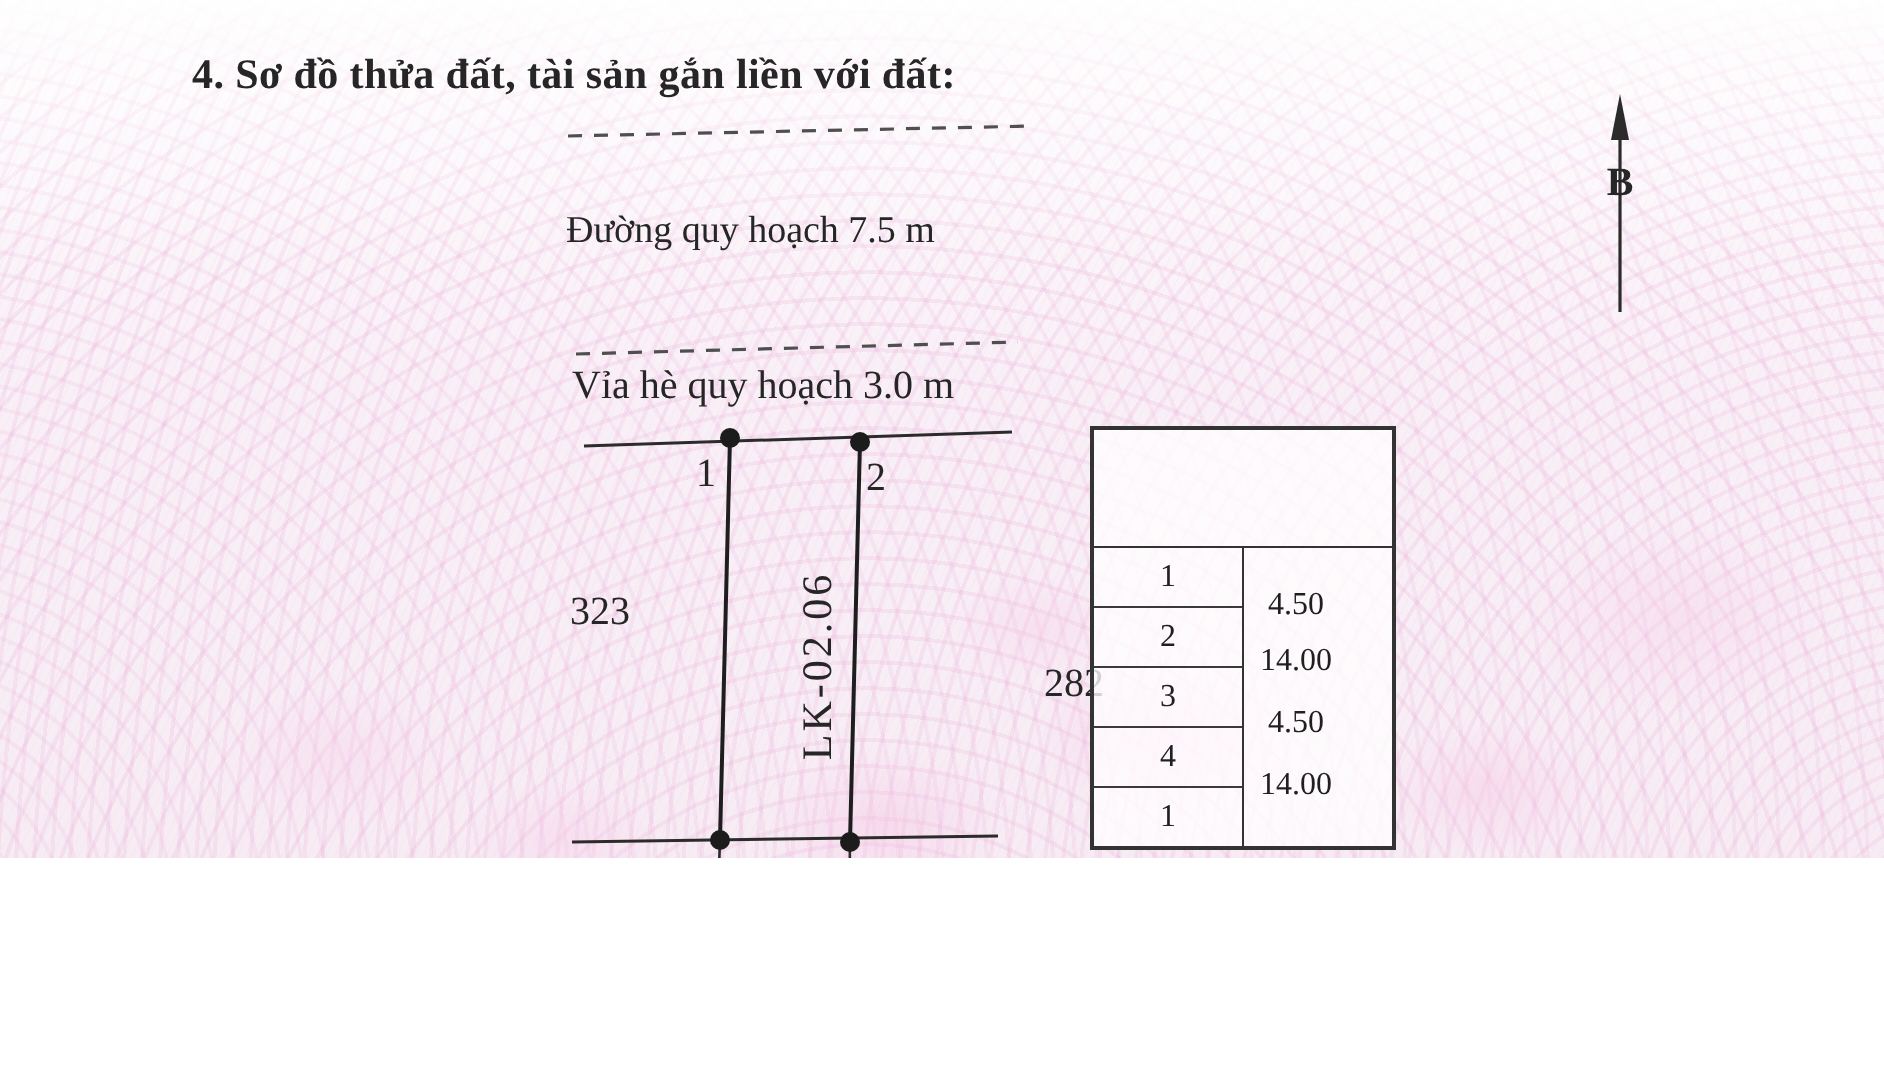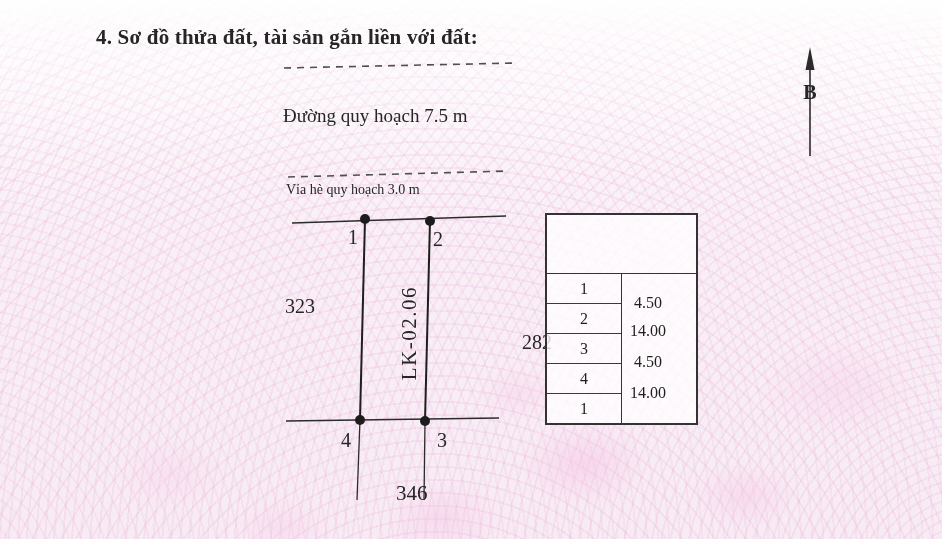--- a/index.html
+++ b/index.html
@@ -1,19 +1,19 @@
 <!DOCTYPE html>
 <html><head>
 <meta charset="utf-8">
 <style>
   html,body{margin:0;padding:0;background:#ffffff;}
   *{box-sizing:border-box;}
   .page{
     position:relative;
-    width:942px;height:539px;
+    width:942px;height:429px;
     overflow:hidden;
     font-family:"Liberation Serif","DejaVu Serif",serif;
     color:#262626;
     background-color:#f9f1f7;
     background-image:
       linear-gradient(180deg, rgba(255,255,255,.95) 0%, rgba(255,255,255,.55) 10%, rgba(255,255,255,0) 32%),
       radial-gradient(ellipse 95px 60px at 62% 86%, rgba(246,196,228,.55), transparent 70%),
       radial-gradient(ellipse 75px 48px at 79% 92%, rgba(247,203,232,.5), transparent 70%),
       radial-gradient(ellipse 85px 55px at 47% 96%, rgba(246,196,228,.45), transparent 70%),
       radial-gradient(ellipse 70px 45px at 30% 98%, rgba(247,203,232,.4), transparent 70%),
@@ -26,21 +26,21 @@
       repeating-linear-gradient(115deg, rgba(238,205,226,.10) 0 1px, transparent 1px 4px),
       linear-gradient(180deg,#fdfafc 0%,#f9f0f7 45%,#f7ecf4 100%);
   }
   .abs{position:absolute;}
   .section-title{
     left:96px;top:25px;
     font-size:21px;font-weight:bold;letter-spacing:.2px;
     white-space:nowrap;
   }
   .road-label{left:283px;top:105px;font-size:19px;white-space:nowrap;}
-  .sidewalk-label{left:286px;top:182px;font-size:14px;white-space:nowrap;}
+  .sidewalk-label{left:286px;top:182px;font-size:20px;white-space:nowrap;}
   .corner-label{font-size:20px;width:14px;text-align:center;}
   .parcel-num{font-size:20px;white-space:nowrap;margin-left:23px;}
   .plot-code{
     left:409px;top:333px;
     font-size:21px;letter-spacing:1.5px;white-space:nowrap;
     transform:translate(-50%,-50%) rotate(-90deg);
   }
   .north-b{
     left:810px;top:92px;
     font-size:20px;font-weight:bold;

